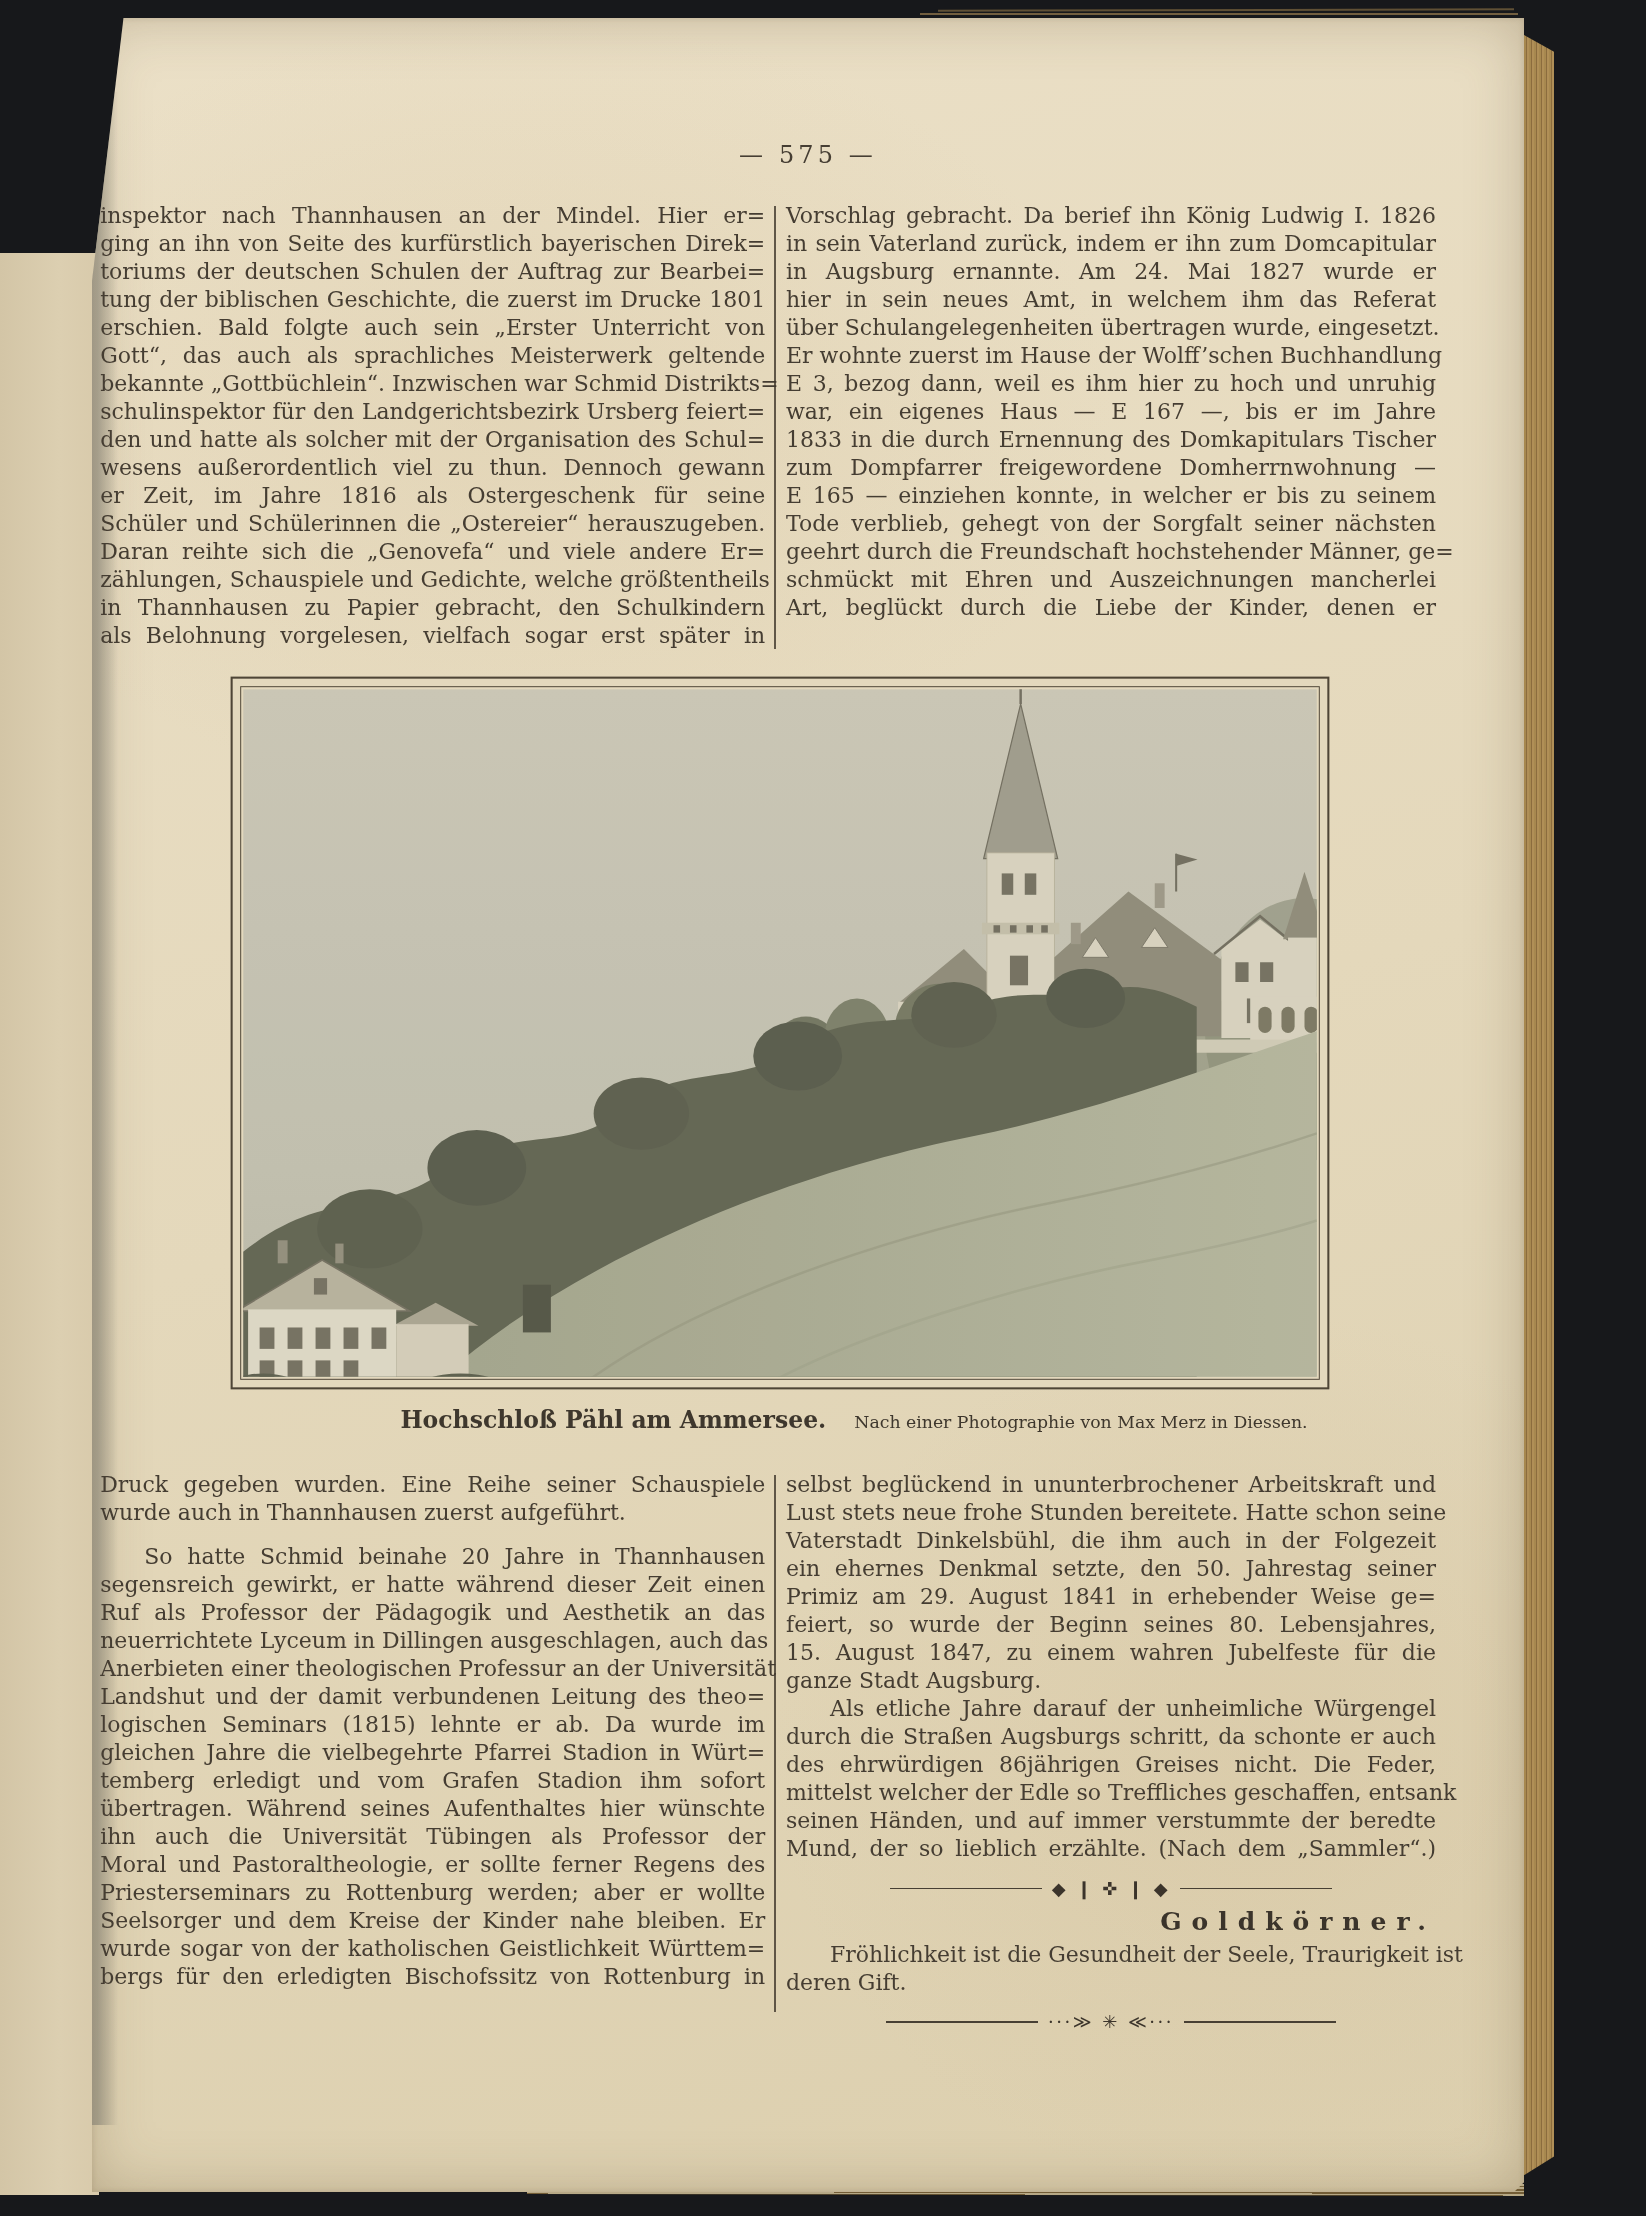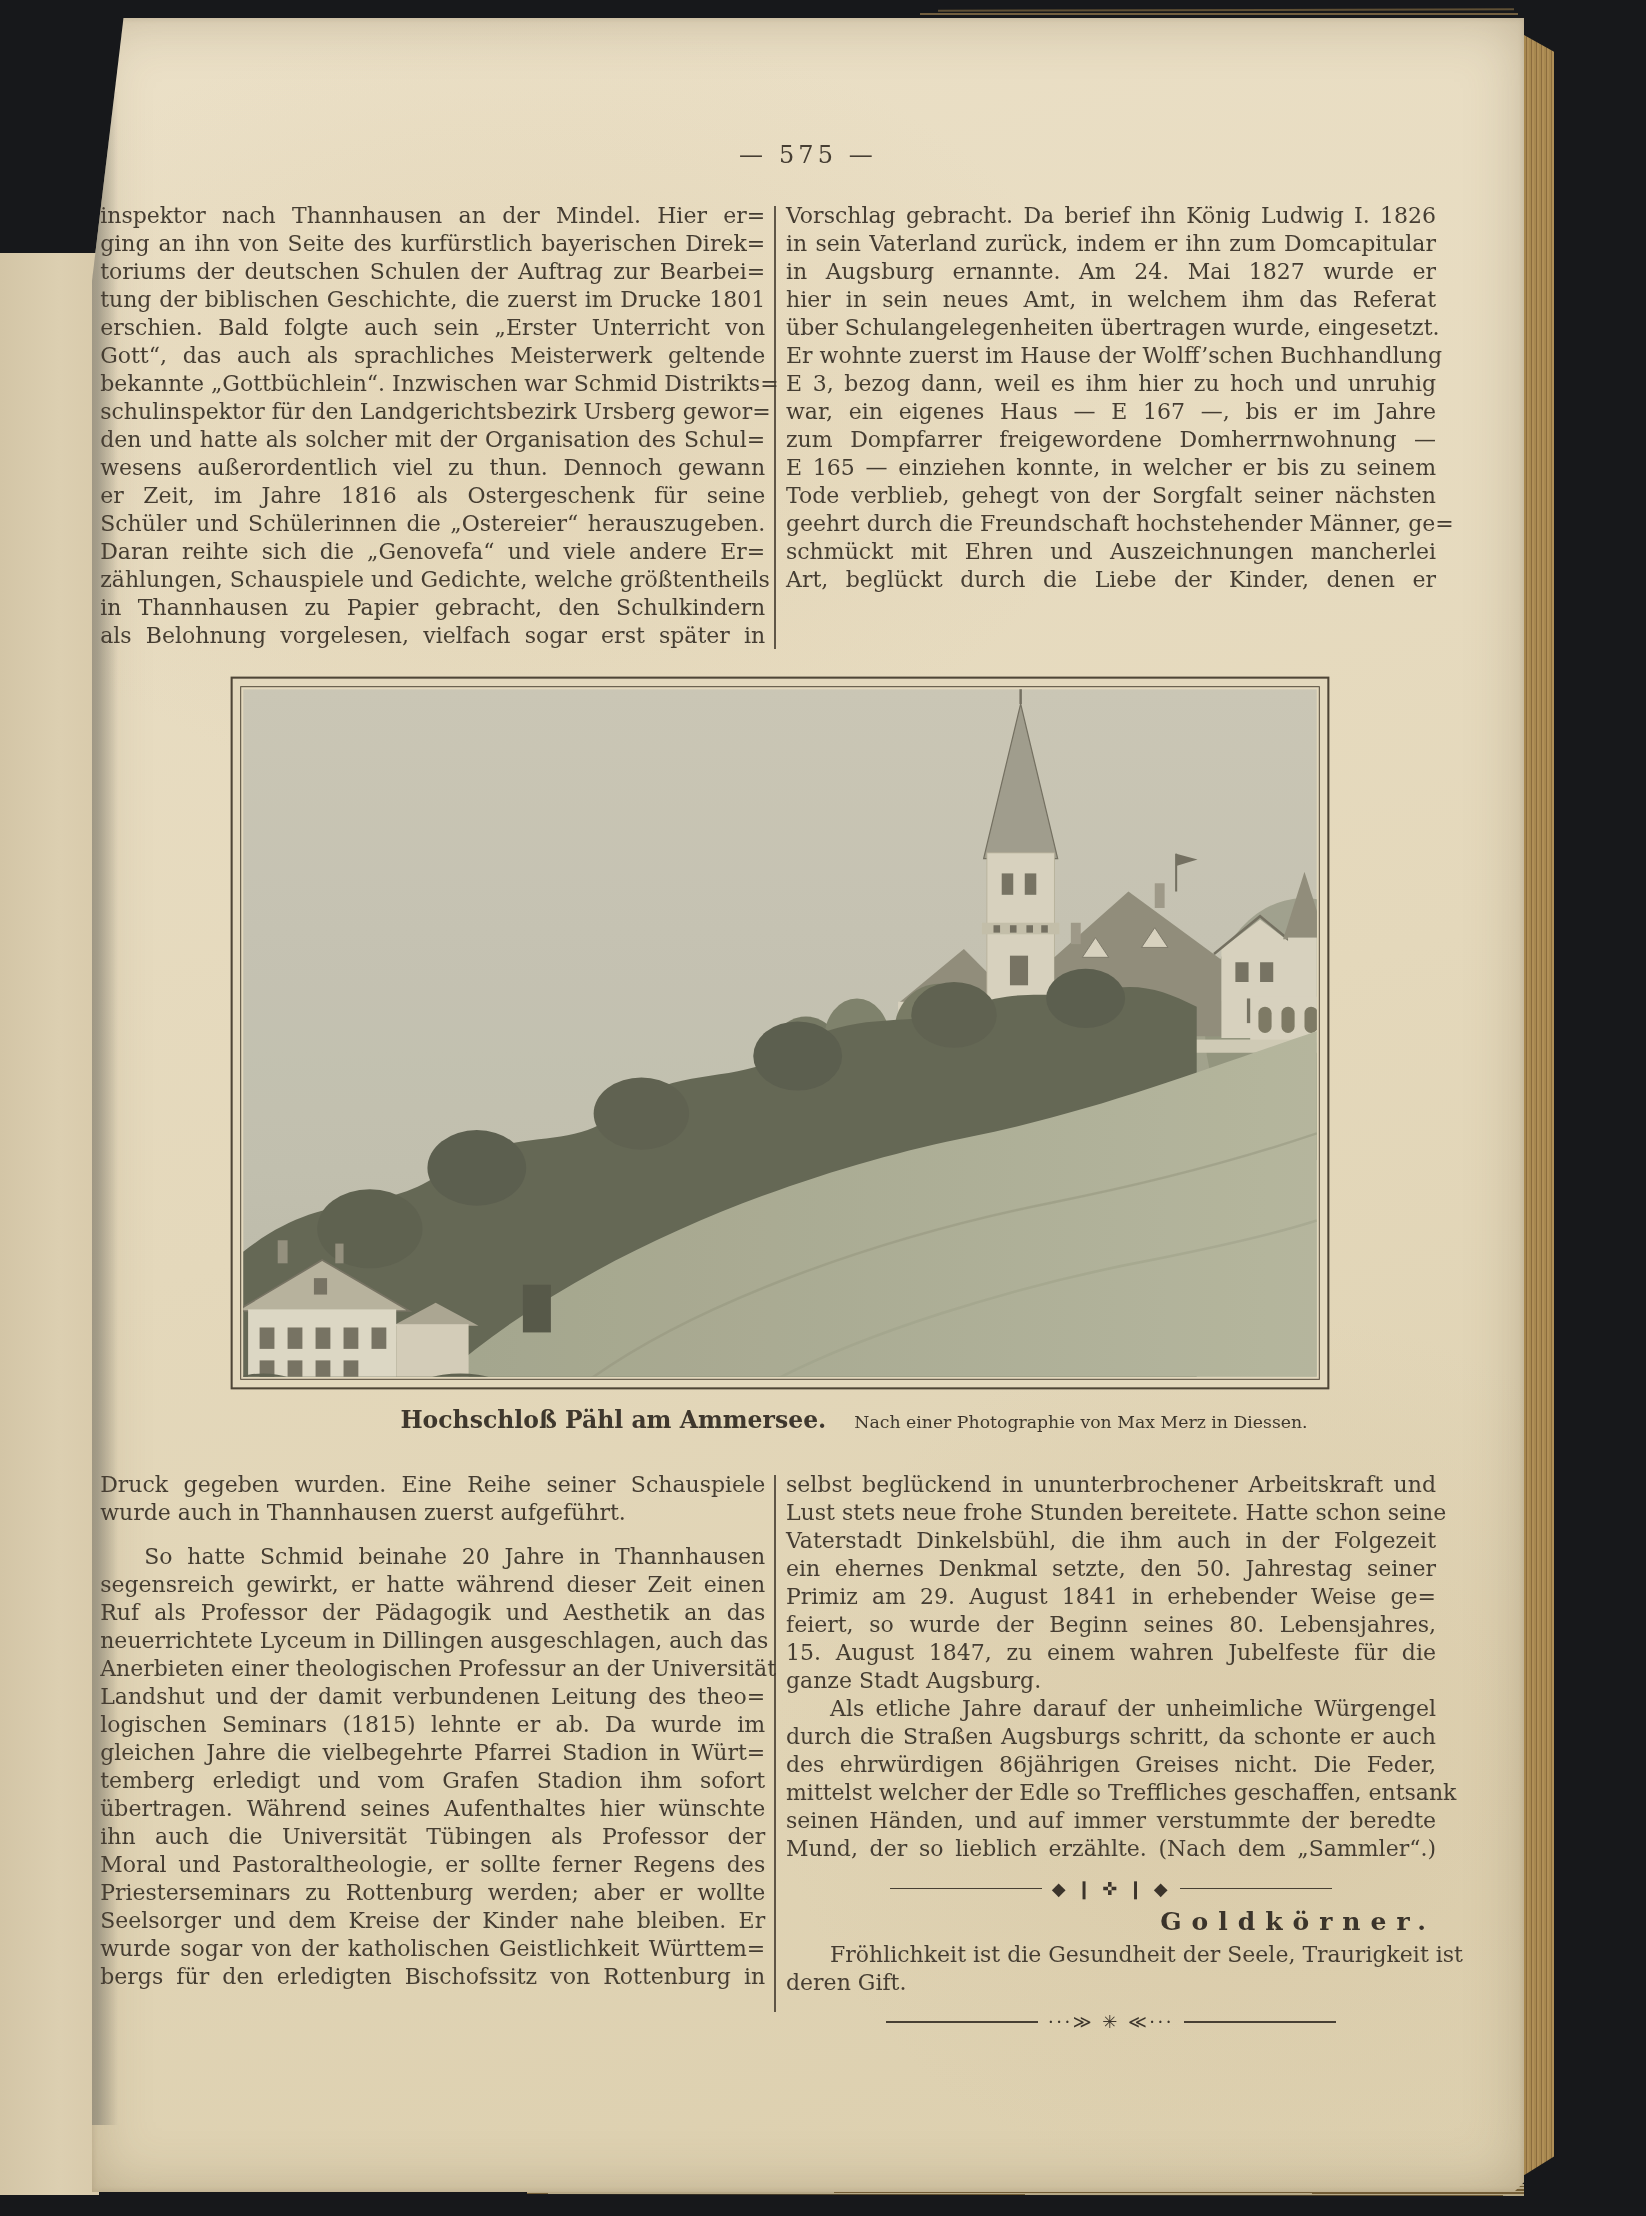--- a/index.html
+++ b/index.html
@@ -78,40 +78,41 @@
     <div class="header">— 575 —</div>
 
     <div class="col tl">
         <div class="line">inspektor nach Thannhausen an der Mindel.  Hier er=</div>
         <div class="line">ging an ihn von Seite des kurfürstlich bayerischen Direk=</div>
         <div class="line">toriums der deutschen Schulen der Auftrag zur Bearbei=</div>
         <div class="line">tung der biblischen Geschichte, die zuerst im Drucke 1801</div>
         <div class="line">erschien.  Bald folgte auch sein „Erster Unterricht von</div>
         <div class="line">Gott“, das auch als sprachliches Meisterwerk geltende</div>
         <div class="line">bekannte „Gottbüchlein“. Inzwischen war Schmid Distrikts=</div>
-        <div class="line">schulinspektor für den Landgerichtsbezirk Ursberg gewor=</div>
+        <div class="line">schulinspektor für den Landgerichtsbezirk Ursberg feiert=</div>
         <div class="line">den und hatte als solcher mit der Organisation des Schul=</div>
         <div class="line">wesens außerordentlich viel zu thun.  Dennoch gewann</div>
         <div class="line">er Zeit, im Jahre 1816 als Ostergeschenk für seine</div>
         <div class="line">Schüler und Schülerinnen die „Ostereier“ herauszugeben.</div>
         <div class="line">Daran reihte sich die „Genovefa“ und viele andere Er=</div>
         <div class="line">zählungen, Schauspiele und Gedichte, welche größtentheils</div>
         <div class="line">in Thannhausen zu Papier gebracht, den Schulkindern</div>
         <div class="line">als Belohnung vorgelesen, vielfach sogar erst später in</div>
       </div>
     <div class="vrule vr-top"></div>
     <div class="col tr">
         <div class="line">Vorschlag gebracht. Da berief ihn König Ludwig I. 1826</div>
         <div class="line">in sein Vaterland zurück, indem er ihn zum Domcapitular</div>
         <div class="line">in Augsburg ernannte.  Am 24. Mai 1827 wurde er</div>
         <div class="line">hier in sein neues Amt, in welchem ihm das Referat</div>
         <div class="line">über Schulangelegenheiten übertragen wurde, eingesetzt.</div>
         <div class="line">Er wohnte zuerst im Hause der Wolff’schen Buchhandlung</div>
         <div class="line">E 3, bezog dann, weil es ihm hier zu hoch und unruhig</div>
         <div class="line">war, ein eigenes Haus — E 167 —, bis er im Jahre</div>
+        <div class="line">1833 in die durch Ernennung des Domkapitulars Tischer</div>
         <div class="line">zum Dompfarrer freigewordene Domherrnwohnung —</div>
         <div class="line">E 165 — einziehen konnte, in welcher er bis zu seinem</div>
         <div class="line">Tode verblieb, gehegt von der Sorgfalt seiner nächsten</div>
         <div class="line">geehrt durch die Freundschaft hochstehender Männer, ge=</div>
         <div class="line">schmückt mit Ehren und Auszeichnungen mancherlei</div>
         <div class="line">Art, beglückt durch die Liebe der Kinder, denen er</div>
       </div>
 
     <svg class="photo" viewBox="0 0 1337 868" preserveAspectRatio="none">
       <defs>

